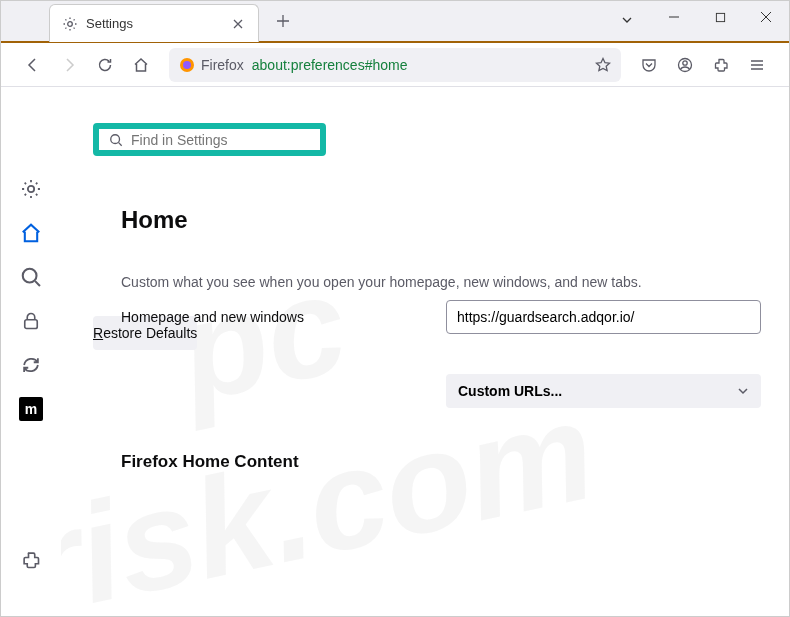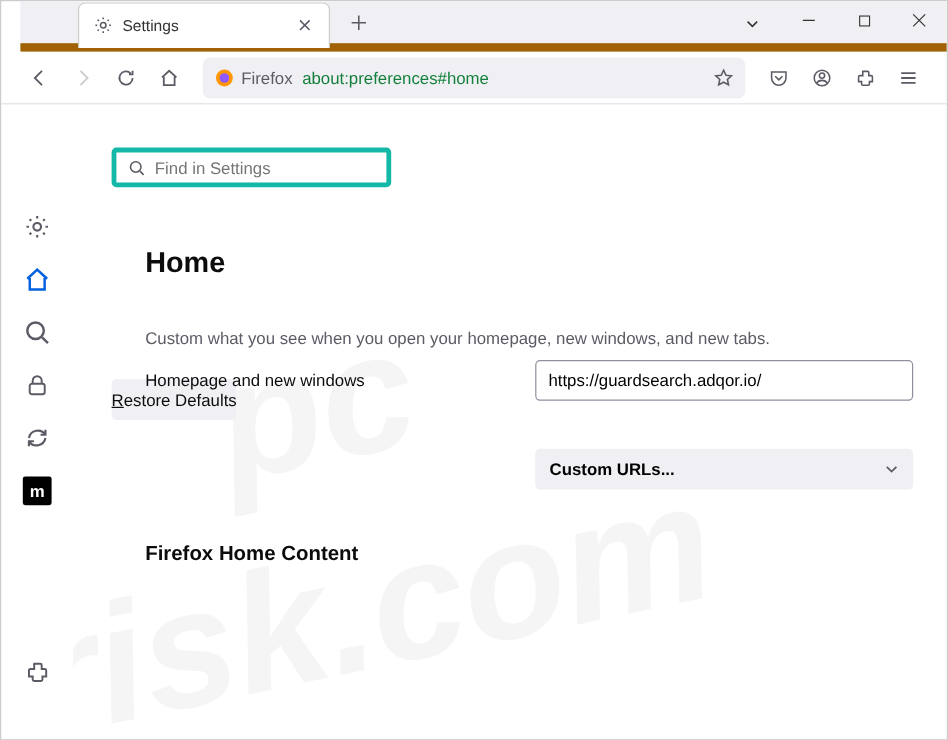--- a/index.html
+++ b/index.html
@@ -1,18 +1,18 @@
 <!DOCTYPE html>
 <html><head>
   <meta charset="utf-8">
   <style>
     * { margin: 0; padding: 0; box-sizing: border-box; font-family: -apple-system, BlinkMacSystemFont, "Segoe UI", sans-serif; }
     body { width: 790px; height: 617px; background: #fff; border: 1px solid #ccc; overflow: hidden; position: relative; }
     
-    .titlebar { height: 42px; display: flex; align-items: center; background: #f0f0f4; border-bottom: 7px solid #a16207; position: relative; margin-left: 16px; }
+    .titlebar { height: 42px; display: flex; align-items: center; background: #f0f0f4; border-bottom: 2px solid #a16207; position: relative; }
     .tab { display: flex; align-items: center; gap: 8px; background: #fff; border: 1px solid #ccc; border-bottom: none; border-radius: 6px 6px 0 0; margin-left: 48px; padding: 8px 12px; height: 38px; margin-top: 4px; width: 210px; }
     .tab-icon { width: 16px; height: 16px; }
     .tab-label { font-size: 13px; color: #333; flex: 1; }
     .tab-close { width: 16px; height: 16px; cursor: pointer; display: flex; align-items: center; justify-content: center; }
     .newtab-btn { width: 28px; height: 28px; display: flex; align-items: center; justify-content: center; margin-left: 10px; cursor: pointer; border-radius: 4px; }
     .winchevron { position: absolute; right: 155px; top: 12px; }
     .wincontrols { position: absolute; right: 0; top: 0; display: flex; }
     .wincontrols > div { width: 46px; height: 32px; display: flex; align-items: center; justify-content: center; cursor: pointer; }
     
     .toolbar { height: 44px; display: flex; align-items: center; padding: 0 16px; gap: 4px; border-bottom: 1px solid #e0e0e6; }
@@ -25,21 +25,21 @@
     .urlbar-star { color: #5b5b66; }
     
     .content { display: flex; height: calc(100% - 86px); }
     .sidebar { width: 60px; padding-top: 82px; display: flex; flex-direction: column; align-items: center; position: relative; }
     .side-item { width: 40px; height: 40px; display: flex; align-items: center; justify-content: center; border-radius: 4px; cursor: pointer; margin-bottom: 4px; color: #5b5b66; }
     .side-item.active { color: #0060df; }
     .side-mozilla { width: 24px; height: 24px; background: #000; color: #fff; display: flex; align-items: center; justify-content: center; font-weight: bold; font-size: 14px; border-radius: 2px; }
     .side-ext { position: absolute; bottom: 32px; }
     
     .main { flex: 1; padding: 18px 28px 0 60px; position: relative; overflow: hidden; }
-    .search-box { position: absolute; top: 18px; right: 28px; width: 233px; height: 33px; border: 4px solid #14b8a6; border-radius: 4px; display: flex; align-items: center; padding: 0 10px; gap: 8px; }
+    .search-box { position: absolute; top: 18px; right: 28px; width: 233px; height: 33px; border: 6px solid #14b8a6; border-radius: 4px; display: flex; align-items: center; padding: 0 10px; gap: 8px; }
     .search-box input { border: none; outline: none; font-size: 14px; flex: 1; background: transparent; }
     .search-ic { color: #5b5b66; }
     
     .page-title { font-size: 24px; font-weight: 600; margin-top: 68px; color: #0c0c0d; }
     .restore-btn { position: absolute; top: 82px; right: 28px; height: 34px; padding: 0 0; background: #f0f0f4; border: none; border-radius: 4px; font-size: 14px; cursor: pointer; color: #0c0c0d; }
     .restore-btn .u { text-decoration: underline; }
     
     .section-h { font-size: 17px; font-weight: 600; margin-top: 28px; color: #0c0c0d; }
     .section-sub { font-size: 14px; color: #5b5b66; margin-top: 6px; }
     

